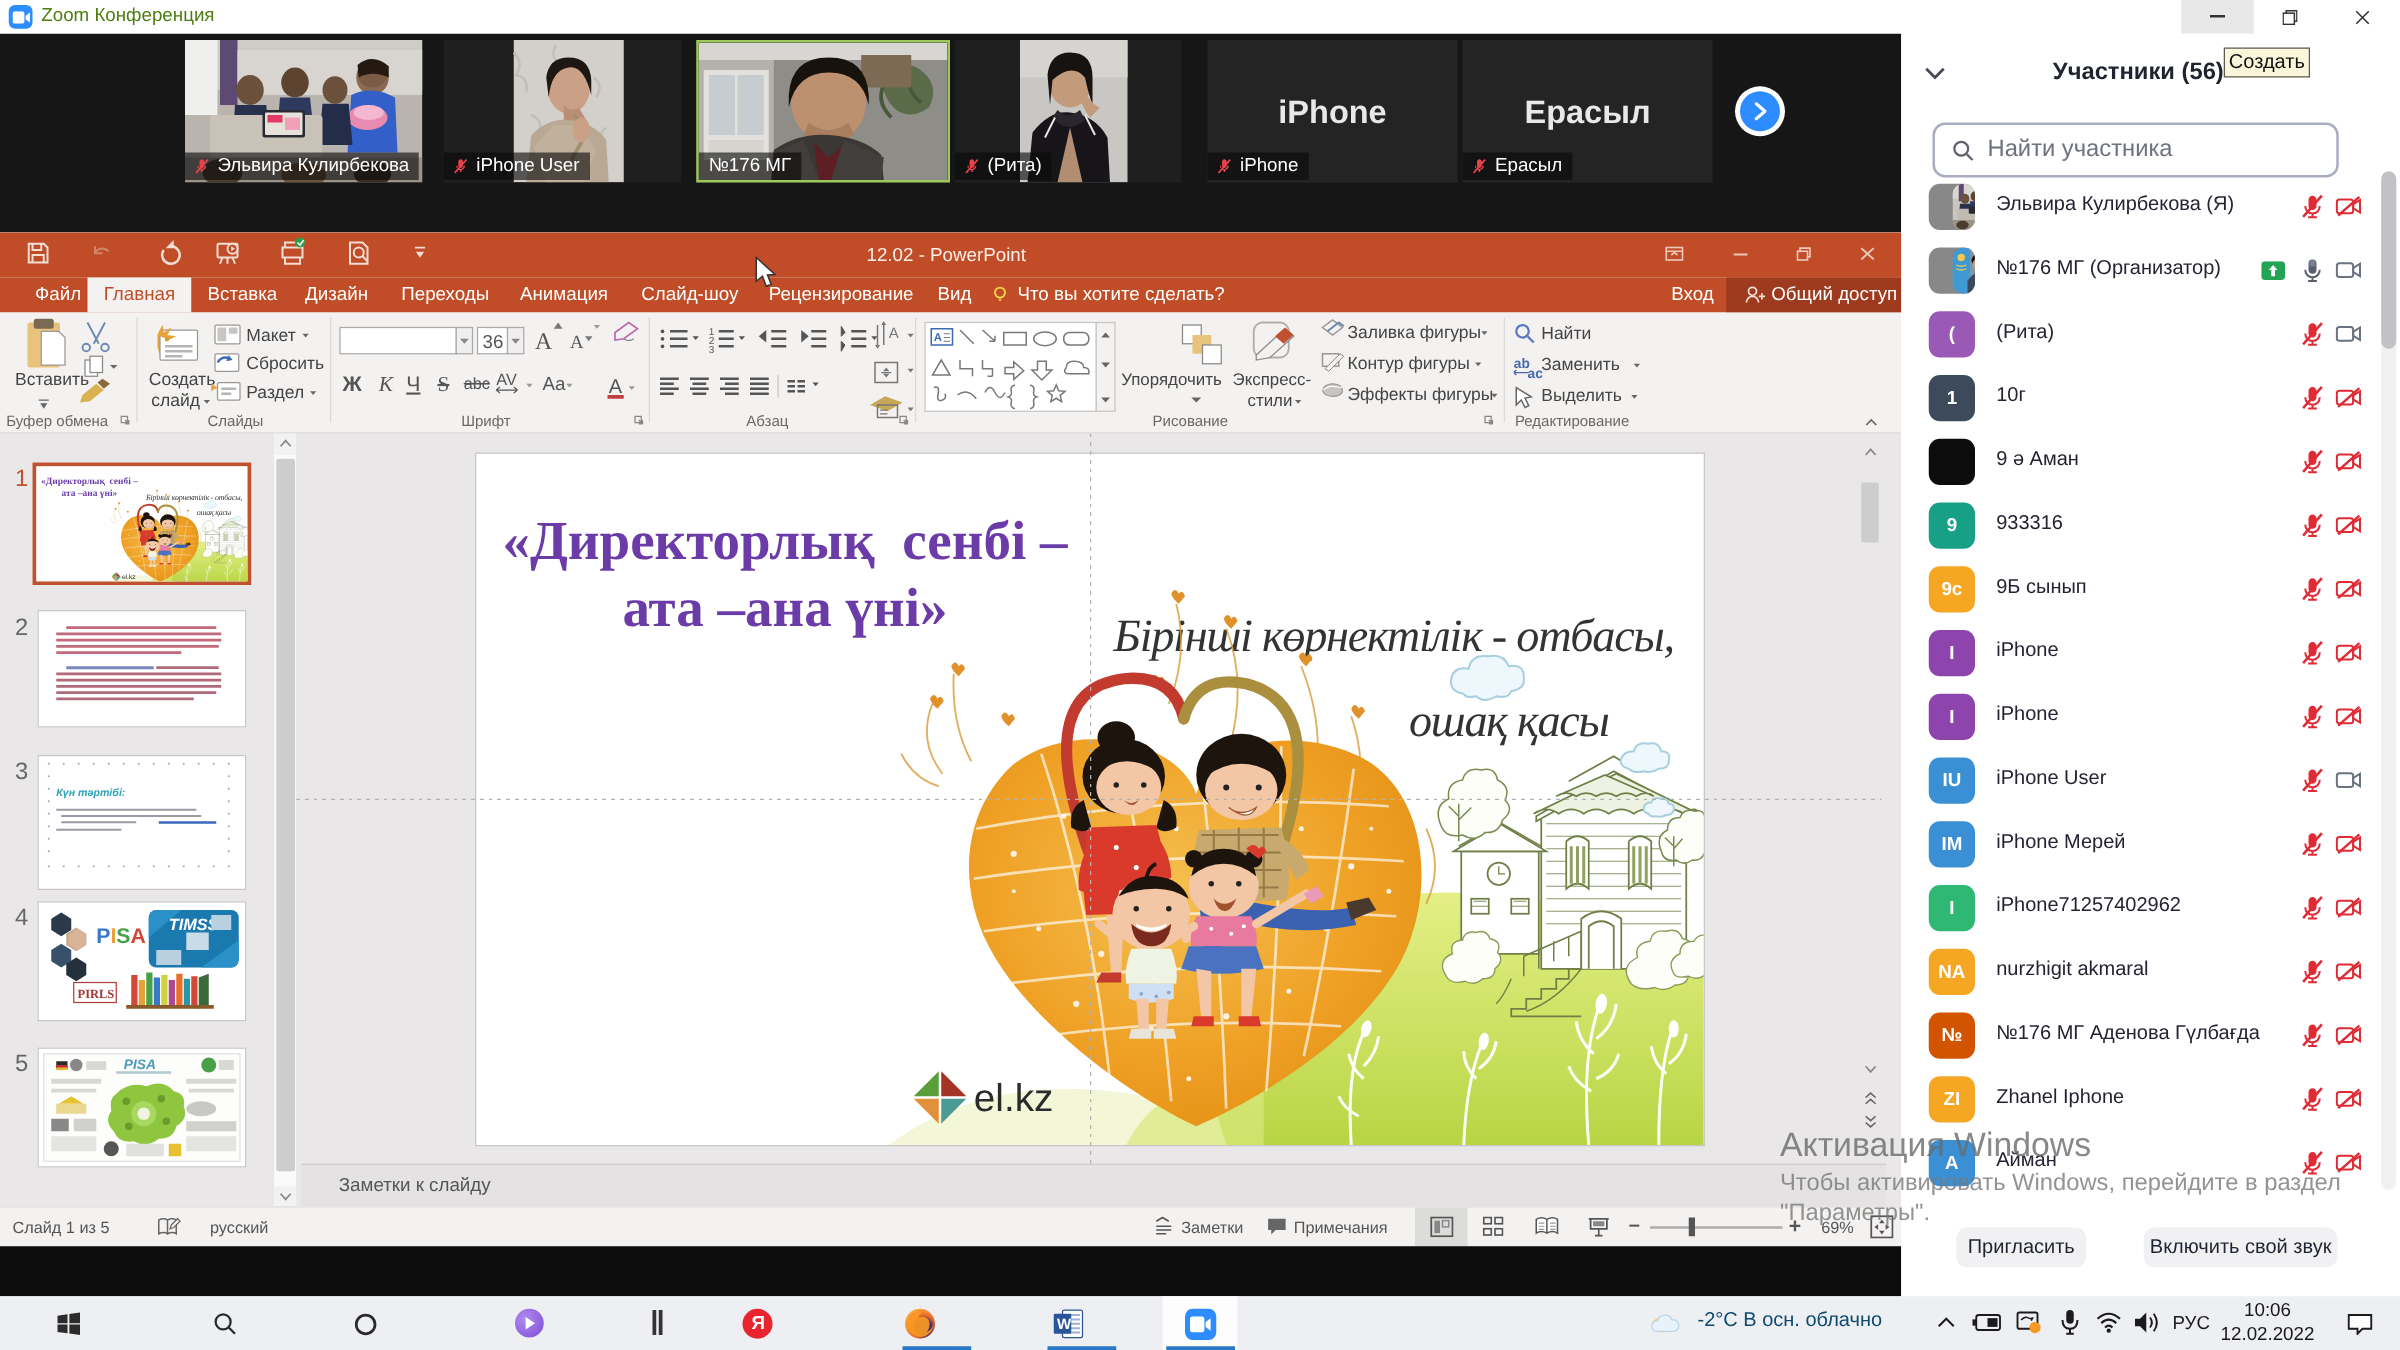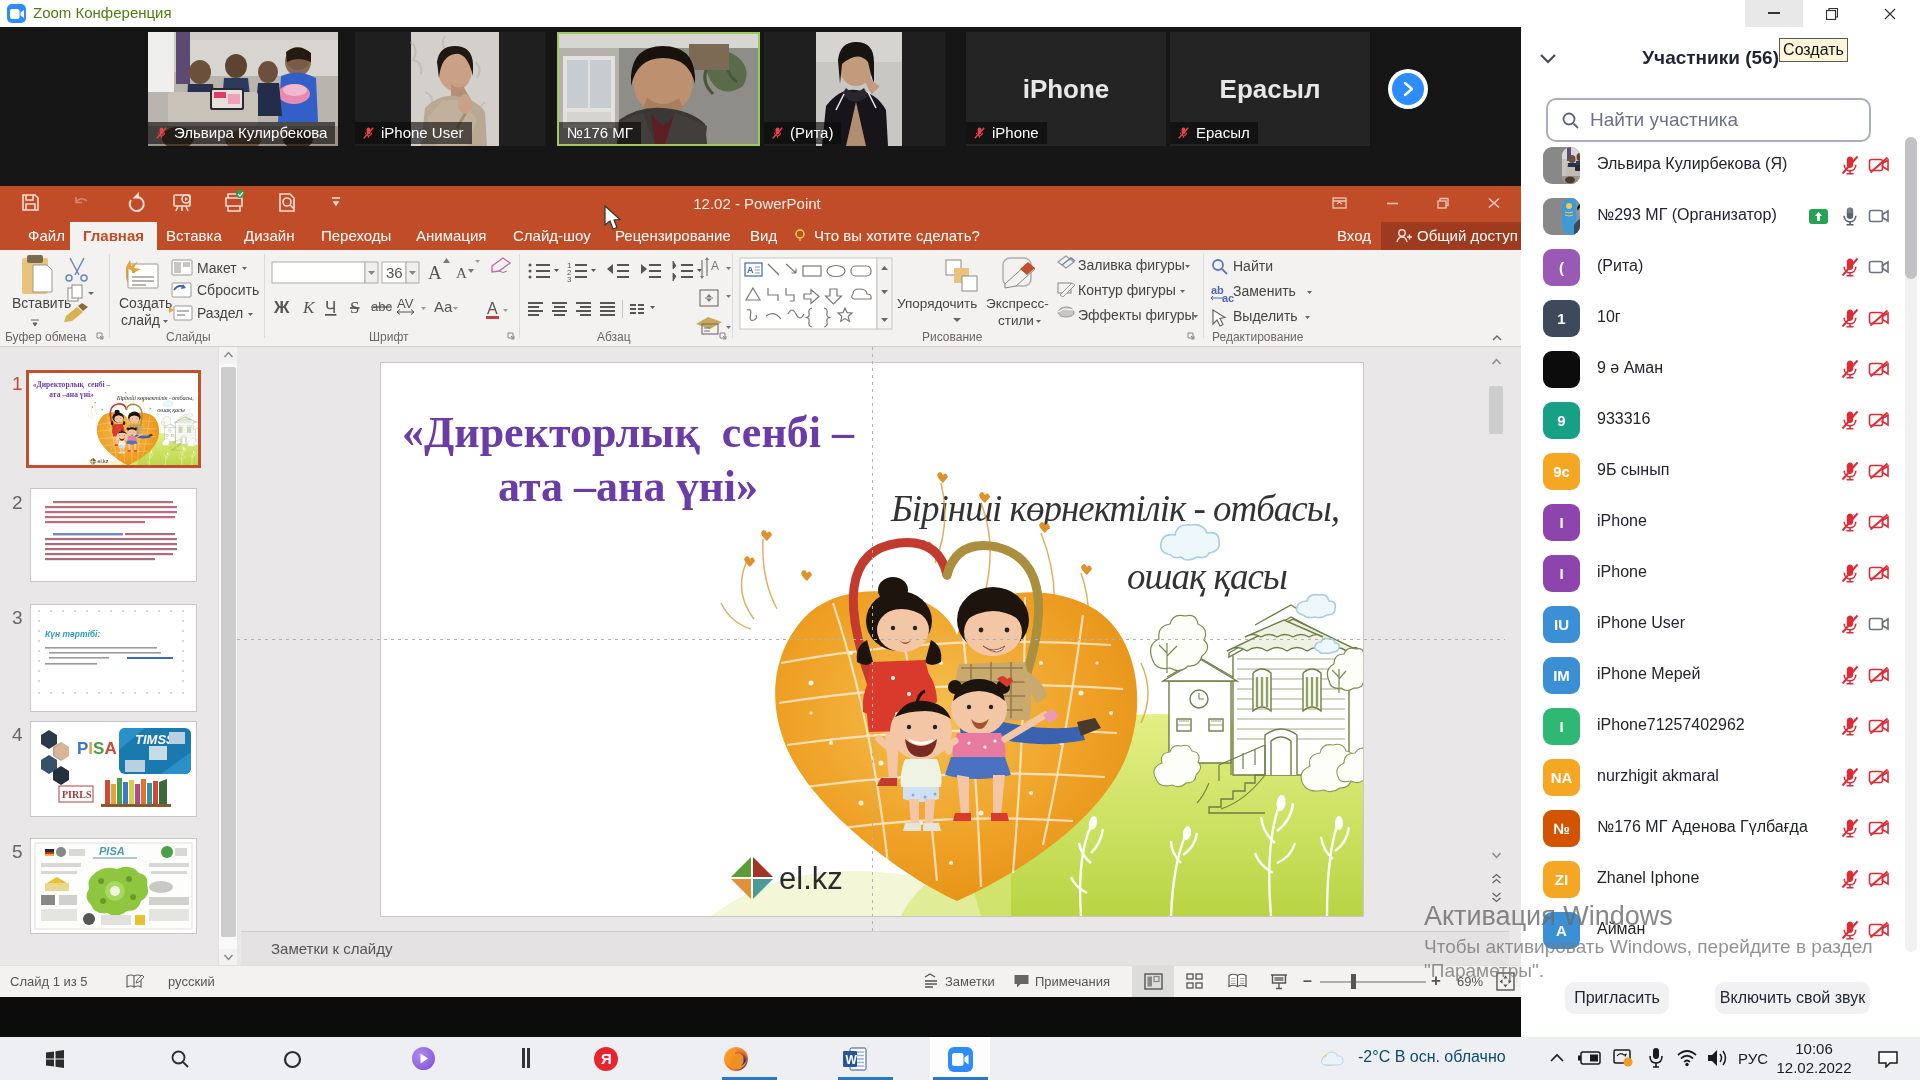--- a/index.html
+++ b/index.html
@@ -265,21 +265,21 @@
           <path d="M1333 15 h13 M1337 18 l2.5 -2 l2.5 2"></path>
           <path d="M1387 17.5 h11" stroke-width="1.6"></path>
           <rect x="1438" y="15" width="8" height="7"></rect>
           <path d="M1440 15 v-2.5 h8 v7 h-2.5"></path>
           <path d="M1489 12.5 l10 9 M1499 12.5 l-10 9" stroke-width="1.6"></path>
         </g>
       </svg>
     </div>
     <div class="abs" id="ptabs">
       <div class="ptab" style="left:15px;">Файл</div>
-      <div class="ptab" id="tabsel" style="left:70px;font-weight:bold;">Главная</div>
+      <div class="ptab" id="tabsel" style="left:70px;">Главная</div>
       <div class="ptab" style="left:153px;">Вставка</div>
       <div class="ptab" style="left:231px;">Дизайн</div>
       <div class="ptab" style="left:308px;">Переходы</div>
       <div class="ptab" style="left:403px;">Анимация</div>
       <div class="ptab" style="left:500px;">Слайд-шоу</div>
       <div class="ptab" style="left:602px;">Рецензирование</div>
       <div class="ptab" style="left:737px;">Вид</div>
       <div class="ptab" style="left:790px;padding-left:24px;">Что вы хотите сделать?
         <svg style="position:absolute;left:2px;top:6px;" width="16" height="16" viewBox="0 0 16 16">
           <circle cx="8" cy="6" r="4" fill="none" stroke="#f7d94c" stroke-width="1.4"></circle>
@@ -1086,21 +1086,21 @@
 <rect width="37" height="37" fill="#7d96ad"></rect>
 <rect x="0" y="0" width="14" height="37" fill="#3f9ad4"></rect>
 <circle cx="7" cy="8" r="3" fill="#f2c94c"></circle>
             <path d="M3 14 q4 2 8 0 M3 17 q4 2 8 0" stroke="#f2c94c" stroke-width="1" fill="none"></path>
 <ellipse cx="23" cy="13" rx="7" ry="7.5" fill="#c29a78"></ellipse>
 <path d="M15 10 q2 -6 8 -6 q7 0 8 7 l-1 3 q-1 -6 -7 -6 q-6 0 -7 5 z" fill="#1c1510"></path>
 <path d="M12 27 q4 -7 11 -7 q8 0 12 7 l0 10 l-23 0 z" fill="#3a4a5c"></path>
 <path d="M19 21 l4 5 l5 -5 l-2 11 l-6 0 z" fill="#fff"></path>
 </svg>
         </div>
-        <div class="pname">№293 МГ (Организатор)</div>
+        <div class="pname">№176 МГ (Организатор)</div>
         <svg class="abs" style="left:288px;top:18px;" width="19" height="15">
           <use href="#sym-share"></use>
         </svg>
         <svg class="abs" style="left:318px;top:14px;" width="22" height="22" viewBox="0 0 22 22">
           <use href="#sym-micon"></use>
         </svg>
         <svg class="abs" style="left:347px;top:15px;" width="22" height="20" viewBox="0 0 22 20">
           <use href="#sym-camon"></use>
         </svg>
       </div>

